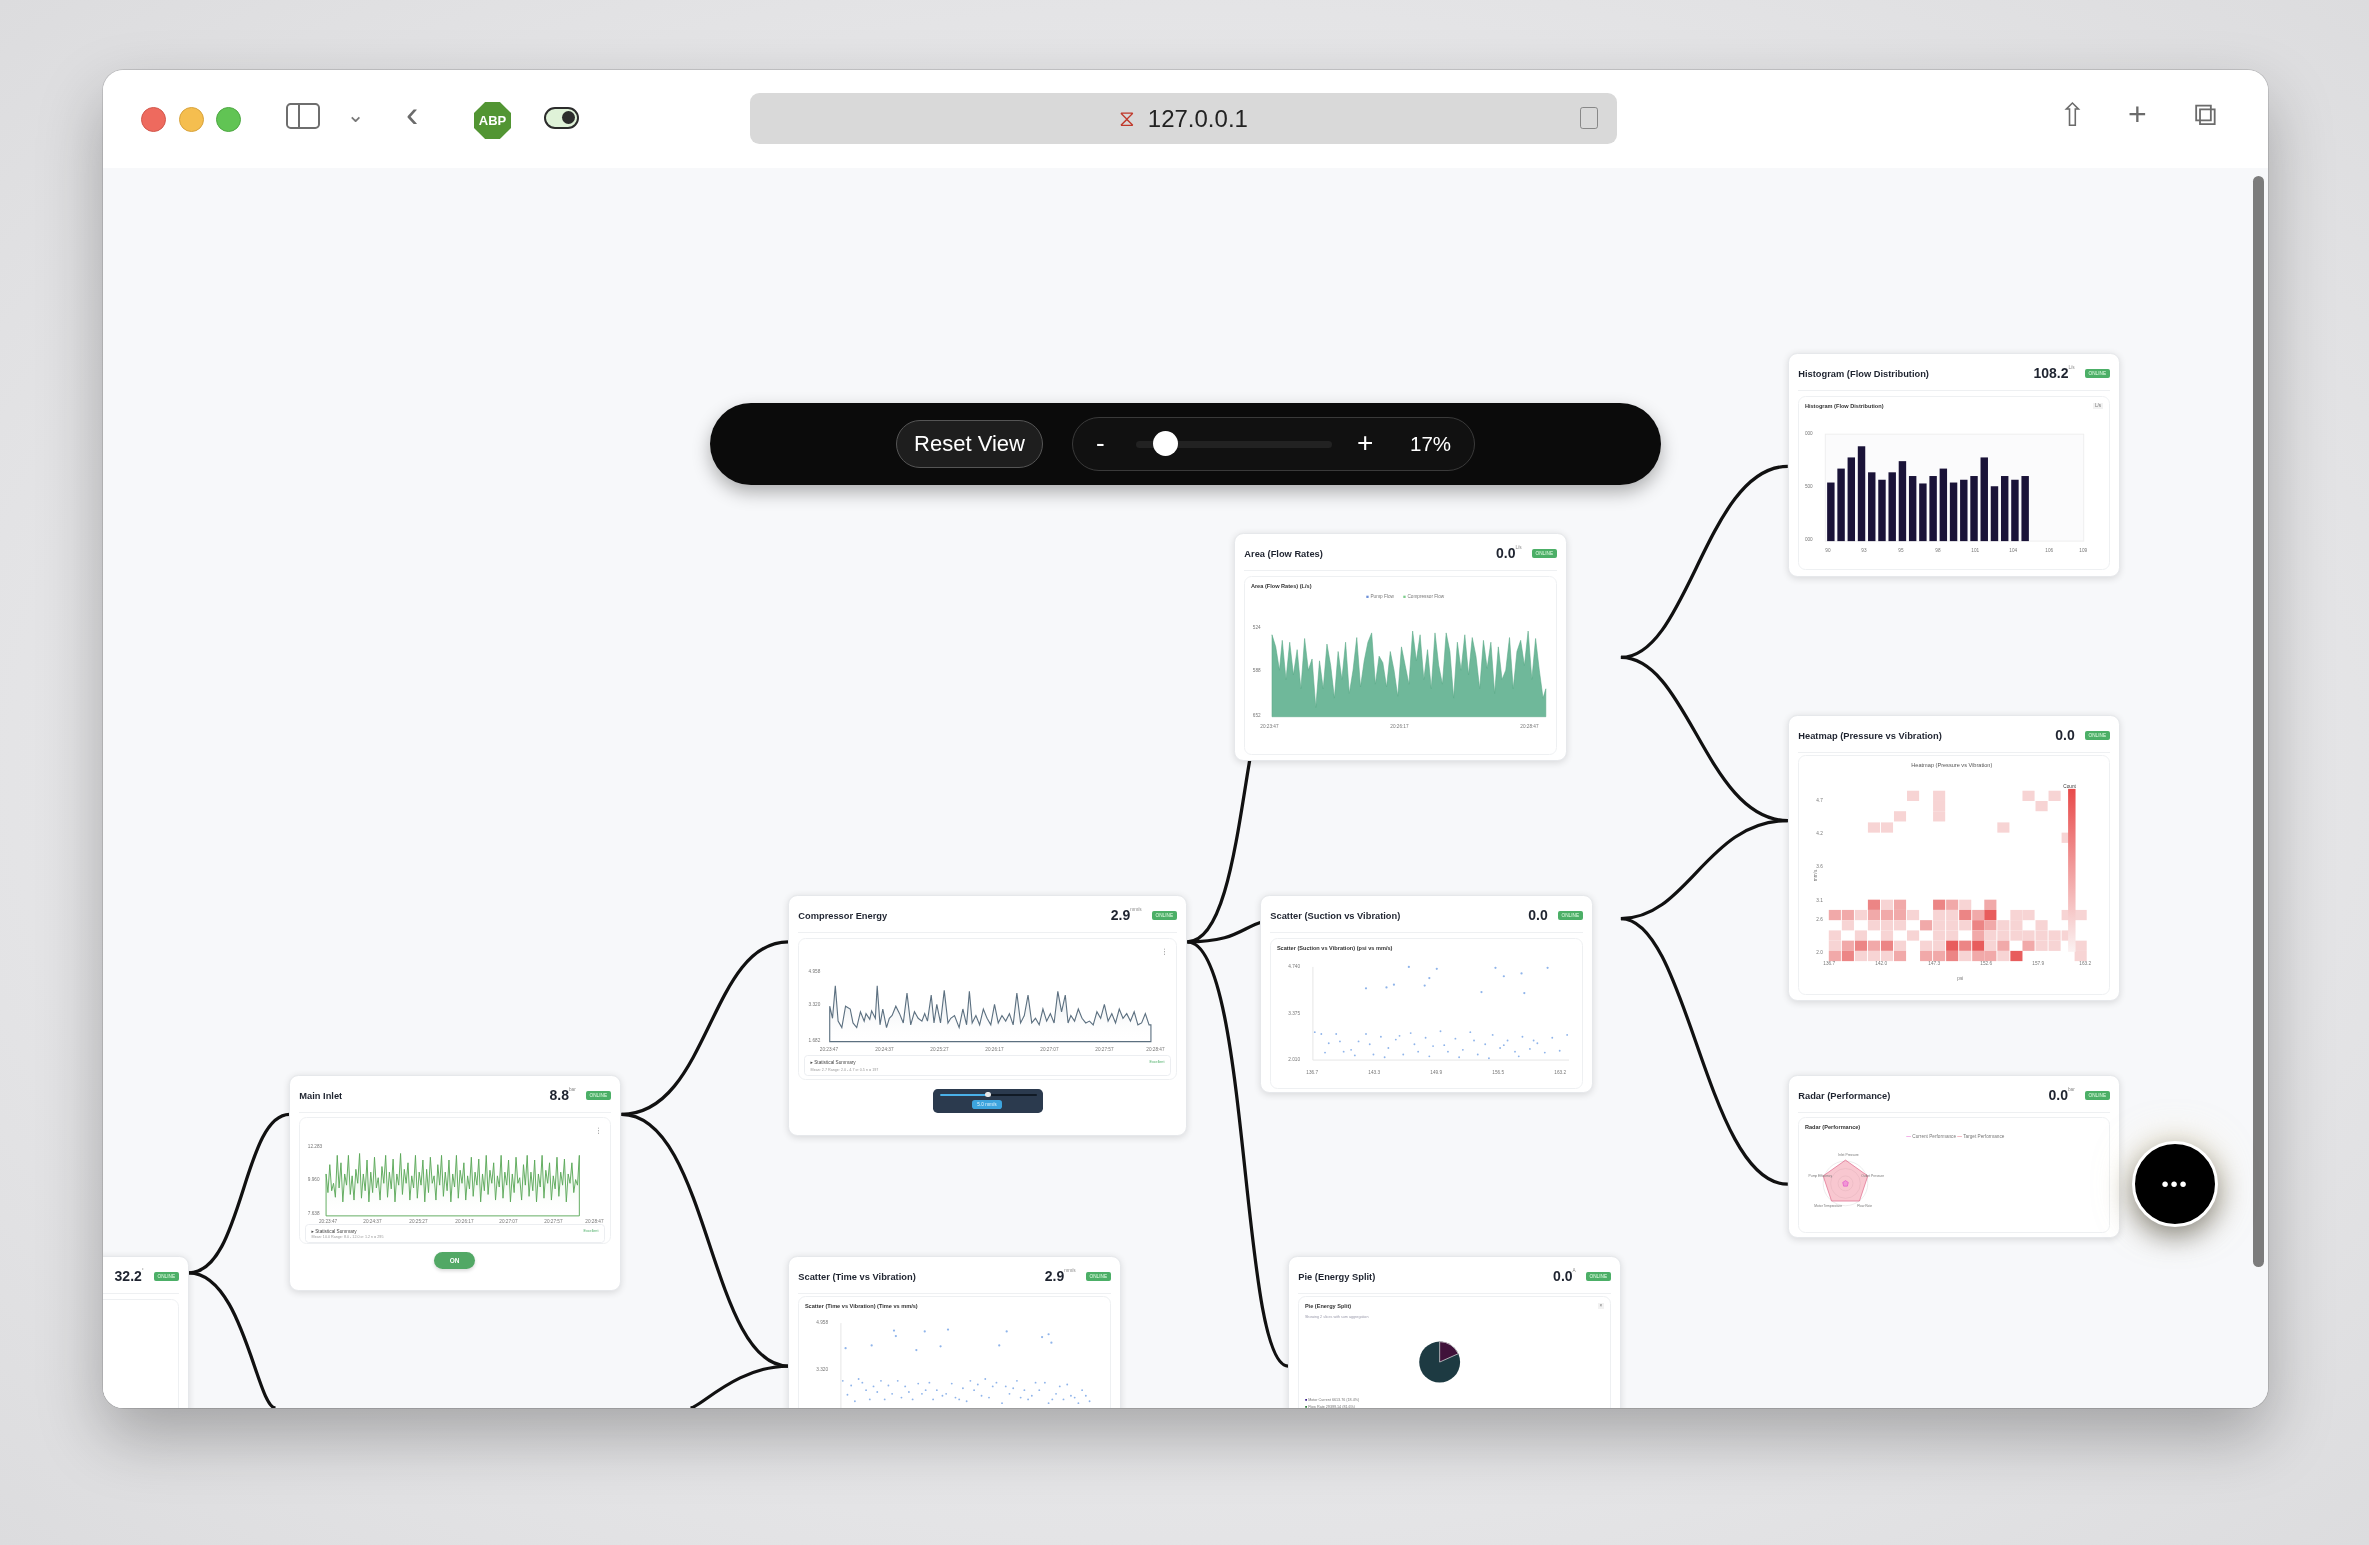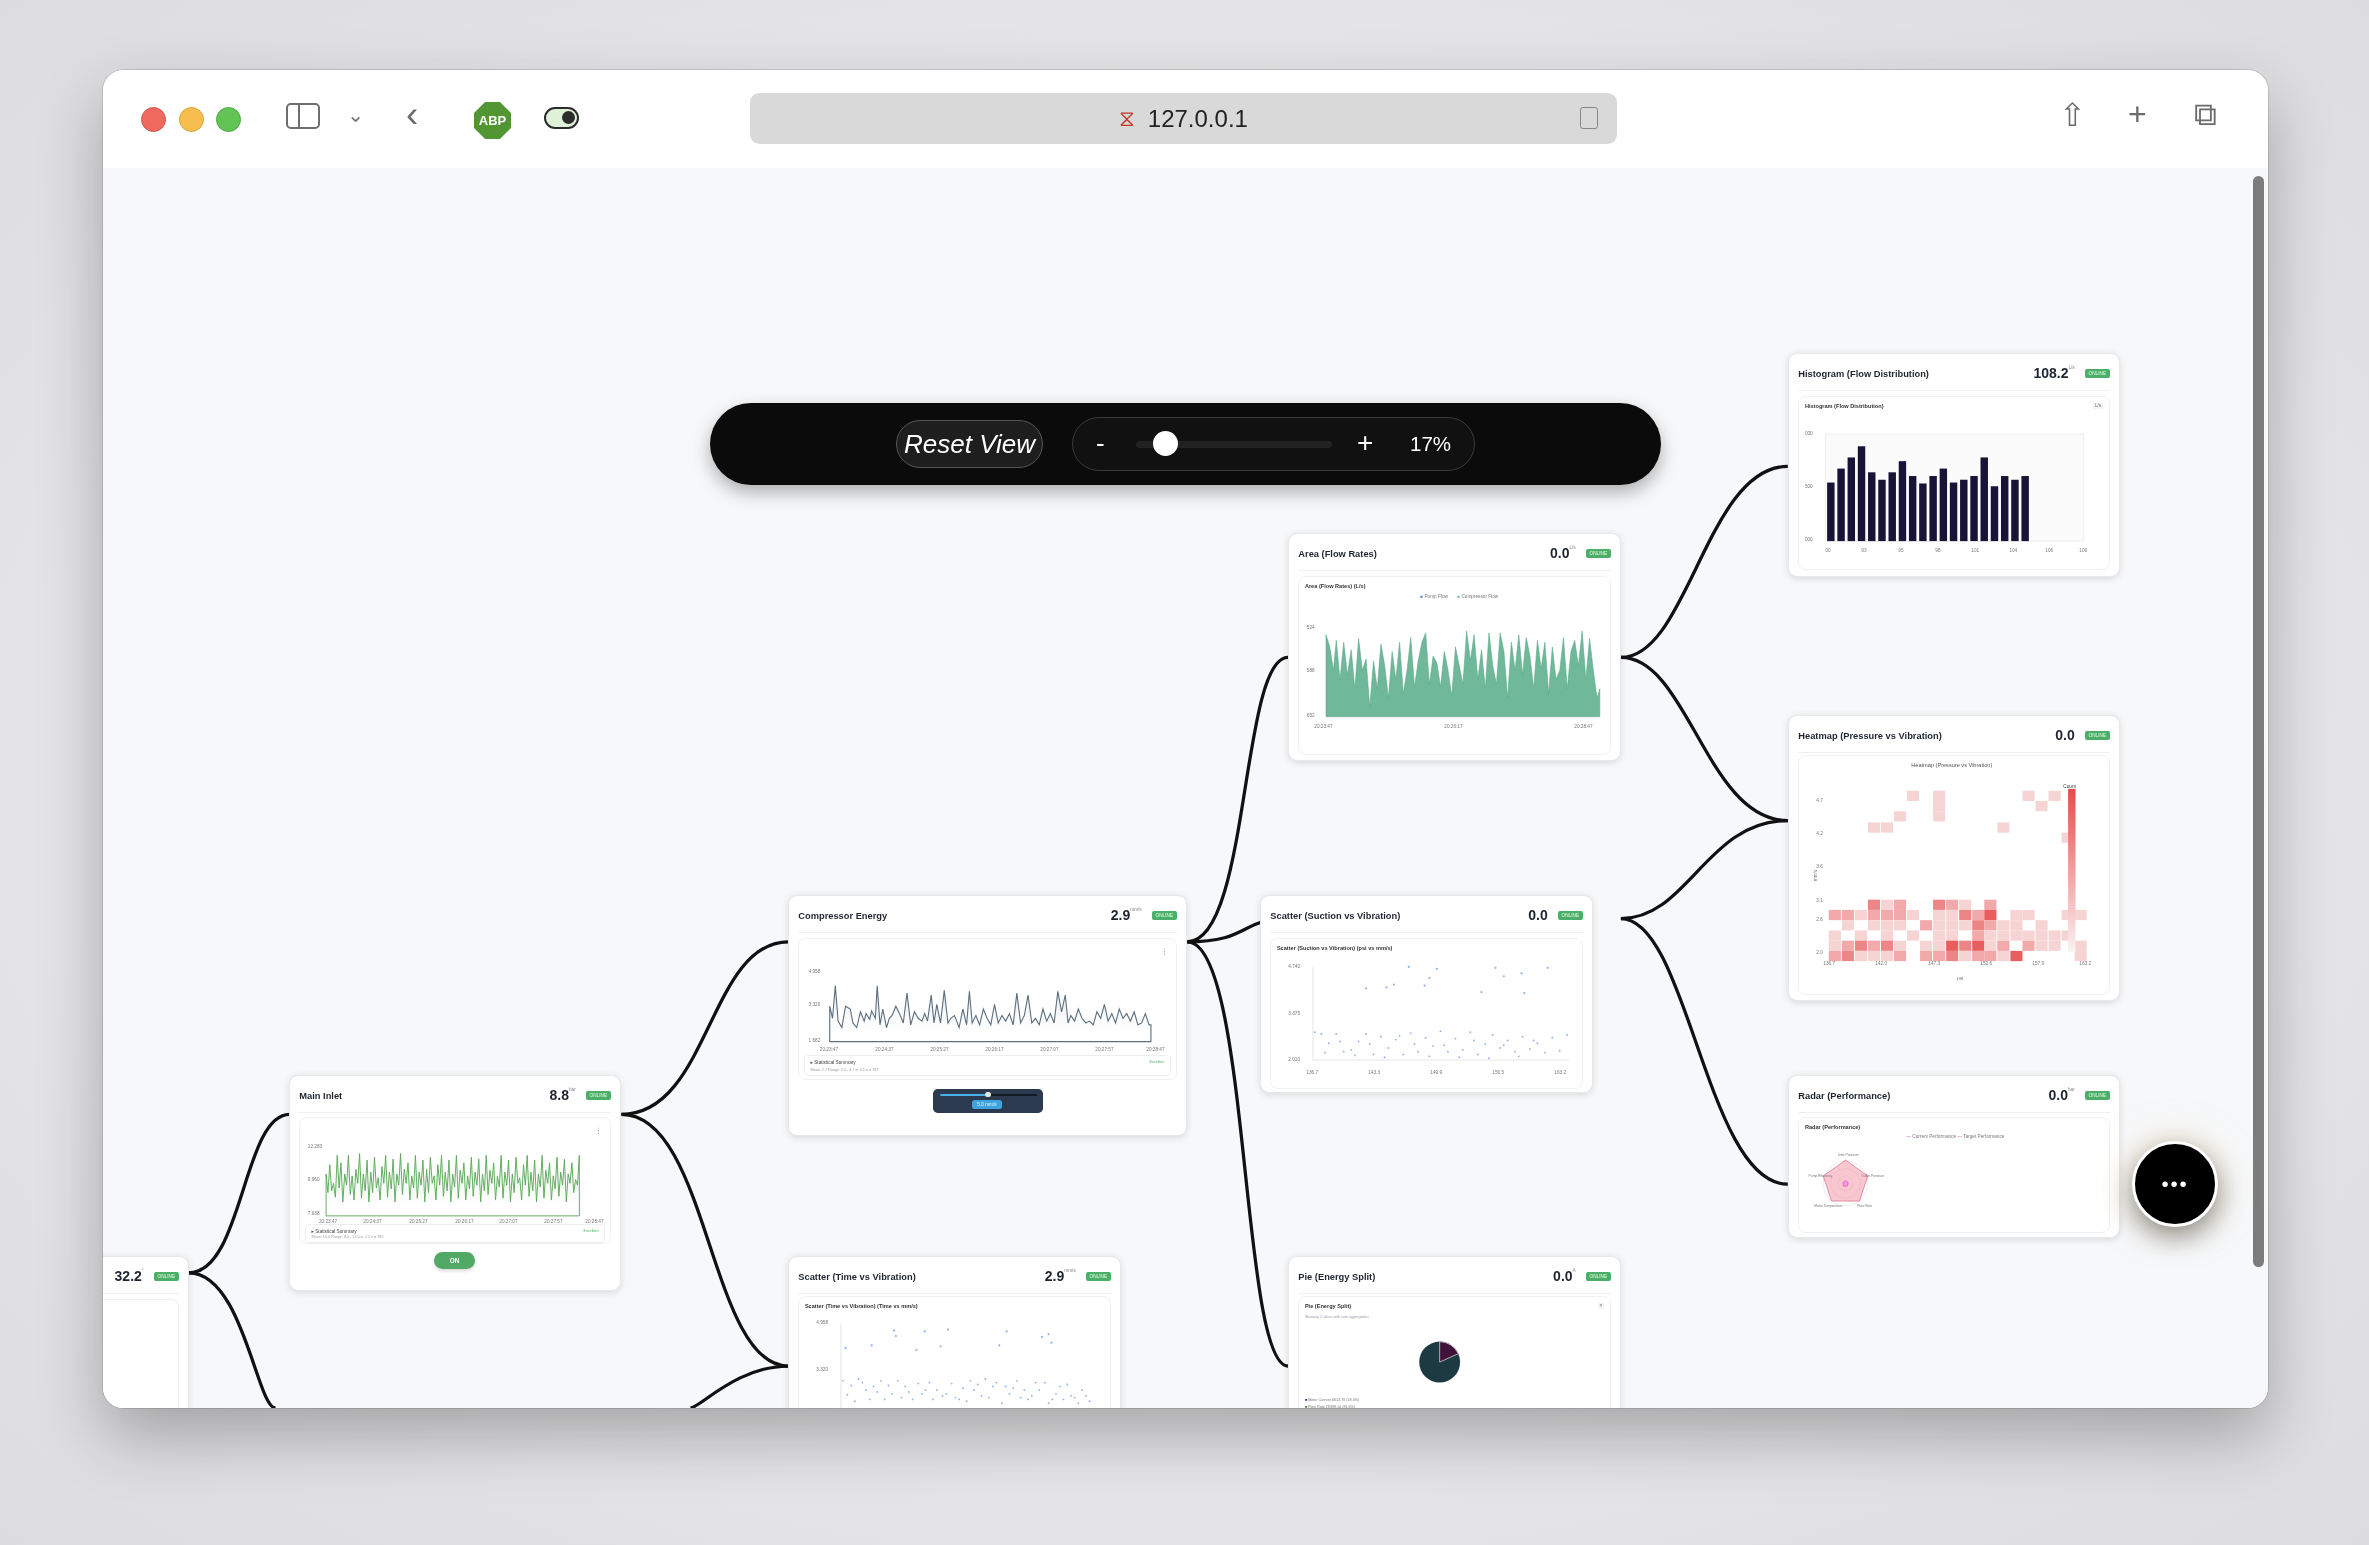--- a/index.html
+++ b/index.html
@@ -26,21 +26,21 @@
   .tb-right{position:absolute;top:26px;font-size:32px;color:#6b6b6b;}
   .content{position:absolute;left:0;top:98px;width:100%;height:1240px;background:#f7f8fa;}
   .scrollbar{position:absolute;right:3.7px;top:7.5px;width:11.2px;height:1091px;background:#7c7c7c;border-radius:5.6px;}
   svg.links{position:absolute;left:0;top:0;}
   .navbar{position:absolute;left:412px;top:25px;width:1341px;height:88px;background:#0b0b0b;border-radius:44px;box-shadow:0 5.6px 17px rgba(0,0,0,0.25);display:flex;align-items:center;color:#fff;}
   .brand{position:absolute;left:59px;font-size:34px;font-weight:bold;letter-spacing:-0.5px;}
   .nav-item{position:absolute;font-size:23px;color:#fff;}
   .user{position:absolute;left:1083px;font-size:23px;}
   .caret{position:absolute;left:1184px;font-size:20.5px;}
   .zoombar{position:absolute;left:607px;top:235px;width:951px;height:82px;background:#0b0b0b;border-radius:41px;box-shadow:0 7.5px 18.6px rgba(0,0,0,0.3);}
-  .reset{position:absolute;left:186px;top:17px;width:147px;height:48px;border:1.9px solid #555;border-radius:24px;background:#1e1e1e;color:#fff;font-size:26px;display:flex;align-items:center;justify-content:center;box-sizing:border-box;font-style:italic;}
+  .reset{position:absolute;left:186px;top:17px;width:147px;height:48px;border:1.9px solid #555;border-radius:24px;background:#1e1e1e;color:#fff;font-size:22px;display:flex;align-items:center;justify-content:center;box-sizing:border-box;}
   .zctl{position:absolute;left:362px;top:14px;width:403px;height:54px;border:1.9px solid #3a3a3a;border-radius:27px;background:#111;box-sizing:border-box;}
   .zminus{position:absolute;left:23px;top:10.3px;color:#fff;font-size:26px;}
   .ztrack{position:absolute;left:63px;top:23px;width:196px;height:6.5px;background:#222;border-radius:3.7px;}
   .zthumb{position:absolute;left:80px;top:13px;width:25px;height:25px;background:#fff;border-radius:50%;}
   .zplus{position:absolute;left:284px;top:9.3px;color:#fff;font-size:28px;}
   .zpct{position:absolute;left:337px;top:14px;color:#fff;font-size:20.5px;}
   .card{position:absolute;background:#fff;border-radius:9.3px;box-shadow:0 1.9px 7.5px rgba(0,0,0,0.12);border:0.9px solid #e6e8eb;box-sizing:border-box;overflow:hidden;}
   .card-head{position:absolute;left:9.3px;right:9.3px;top:7.5px;height:28px;border-bottom:0.9px solid #eef0f2;}
   .card-title{position:absolute;left:0;top:7.5px;font-size:9.3px;font-weight:bold;color:#1f2430;white-space:nowrap;}
   .card-val{position:absolute;right:35px;top:3.7px;font-size:14px;font-weight:bold;color:#1f2430;}
@@ -159,21 +159,21 @@
         <span class="tick" style="left:62px;top:151px">93</span>
         <span class="tick" style="left:99px;top:151px">95</span>
         <span class="tick" style="left:136px;top:151px">98</span>
         <span class="tick" style="left:172px;top:151px">101</span>
         <span class="tick" style="left:210px;top:151px">104</span>
         <span class="tick" style="left:246px;top:151px">106</span>
         <span class="tick" style="left:280px;top:151px">109</span>
       </div>
     </div>
 
-    <div class="card" style="left:1185px;top:365px;width:333px;height:228px;">
+    <div class="card" style="left:1131px;top:365px;width:333px;height:228px;">
       <div class="card-head">
         <span class="card-title">Area (Flow Rates)</span>
         <span class="card-val"><span>0.0</span><span class="card-unit">L/s</span></span>
         <span class="badge">ONLINE</span>
       </div>
       <div class="inner" style="top:42px;height:177px;">
         <span class="inner-title">Area (Flow Rates) (L/s)</span>
         <span class="tick" style="left:121px;top:17px"><span style="color:#6b8fd8">■</span> <span>Pump Flow</span></span>
         <span class="tick" style="left:158px;top:17px"><span style="color:#7ccc8a">■</span> <span>Compressor Flow</span></span>
         <svg style="position:absolute;left:0;top:0" width="312" height="177" viewBox="0 0 335 190">

